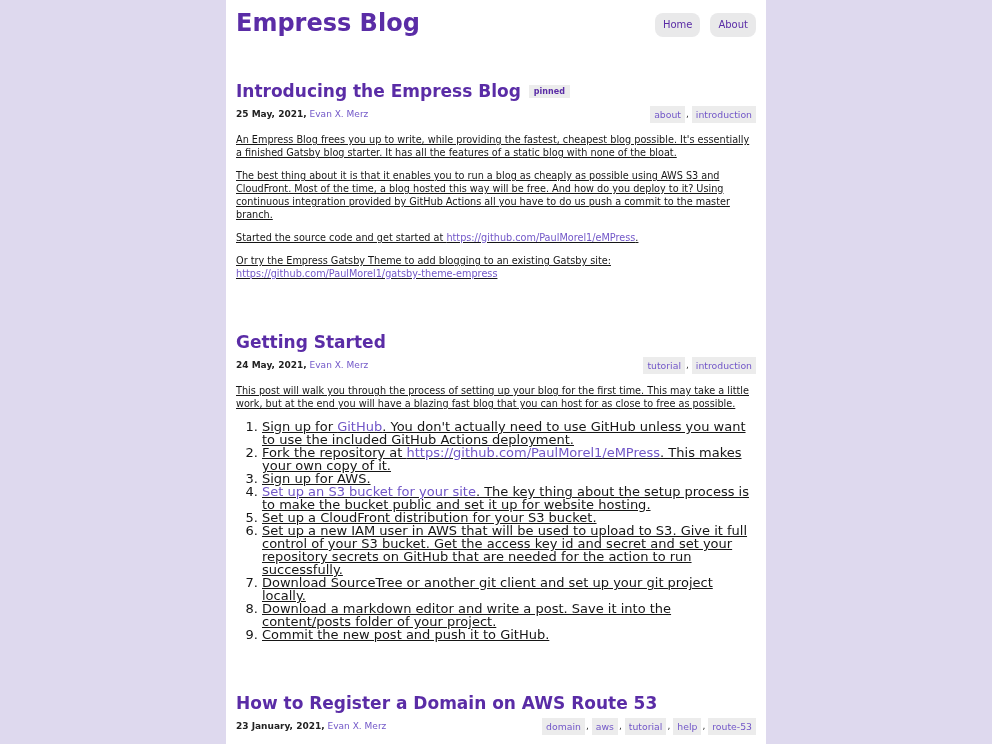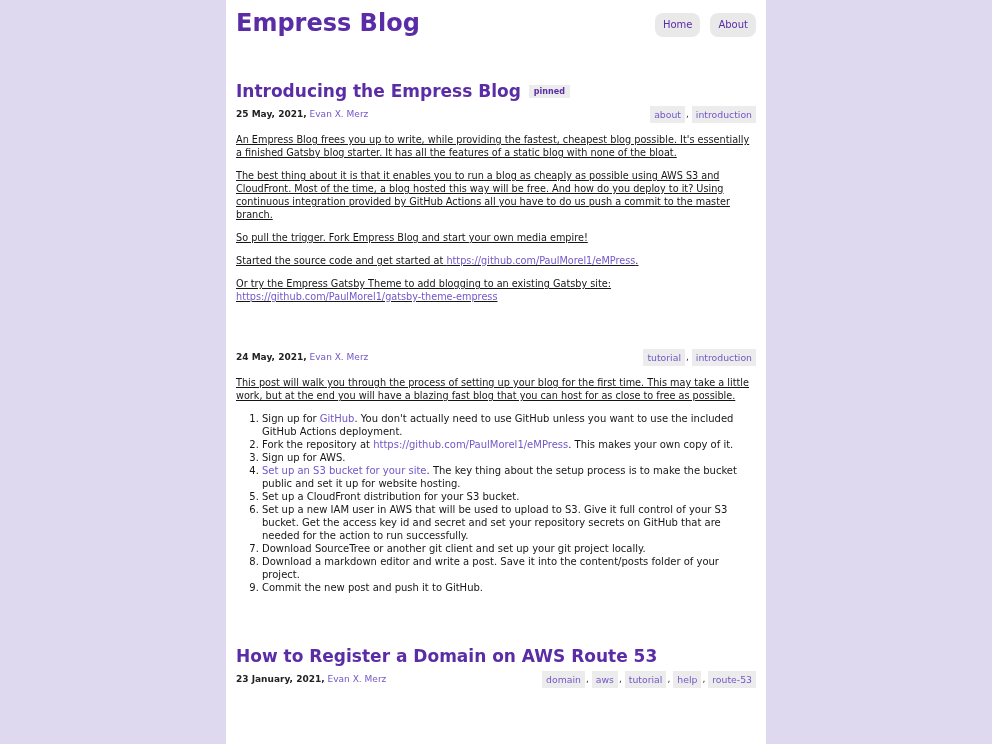--- a/index.html
+++ b/index.html
@@ -58,22 +58,22 @@
   .tags{display:flex;align-items:center;white-space:nowrap;}
   .tag{
     background:var(--badge-bg);color:var(--link);
     padding:2px 4px;font-size:9.3px;text-decoration:none;
   }
   .tag-comma{color:#333;margin:0 3px 0 1px;}
   .post-body p{
     font-size:9.7px;line-height:13px;margin:10px 0;color:var(--text);text-decoration:underline;
   }
   .post-body ol{
-    font-size:10px;line-height:13px;margin:10px 0;
-    padding-left:26px;color:var(--text);
+    font-size:13px;line-height:13px;margin:10px 0;
+    padding-left:26px;color:var(--text);text-decoration:underline;
   }
   .post-body li{margin:0;}
   a.inline-link{color:var(--link);text-decoration:none;}
 </style>
 </head>
 <body>
 
 <div class="page">
   <header class="site-header">
     <h1 class="site-title">Empress Blog</h1>
@@ -89,26 +89,26 @@
           <span class="meta-left"><span class="date">25 May, 2021,</span><a href="#" class="author">Evan X. Merz</a></span>
           <span class="tags">
             <a href="#" class="tag">about</a>
             <span class="tag-comma">,</span>
             <a href="#" class="tag">introduction</a>
           </span>
         </div>
         <div class="post-body">
           <p><span>An Empress Blog frees you up to write, while providing the fastest, cheapest blog possible. It's essentially a finished Gatsby blog starter. It has all the features of a static blog with none of the bloat.</span></p>
           <p><span>The best thing about it is that it enables you to run a blog as cheaply as possible using AWS S3 and CloudFront. Most of the time, a blog hosted this way will be free. And how do you deploy to it? Using continuous integration provided by GitHub Actions all you have to do us push a commit to the master branch.</span></p>
-          <p><span>So pull the trigger. Fork Empress Blog and start your own media empire!</span></p>
           <p><span>Started the source code and get started at </span><a href="#" class="inline-link">https://github.com/PaulMorel1/eMPress</a><span>.</span></p>
           <p><span>Or try the Empress Gatsby Theme to add blogging to an existing Gatsby site: </span><a href="#" class="inline-link">https://github.com/PaulMorel1/gatsby-theme-empress</a></p>
         </div>
       </article>
       <article class="post">
+        <h2 style="margin: 0px;"><a href="#" class="post-title">Getting Started</a></h2>
         <div class="meta">
           <span class="meta-left"><span class="date">24 May, 2021,</span><a href="#" class="author">Evan X. Merz</a></span>
           <span class="tags">
             <a href="#" class="tag">tutorial</a>
             <span class="tag-comma">,</span>
             <a href="#" class="tag">introduction</a>
           </span>
         </div>
         <div class="post-body">
           <p><span>This post will walk you through the process of setting up your blog for the first time. This may take a little work, but at the end you will have a blazing fast blog that you can host for as close to free as possible.</span></p>

